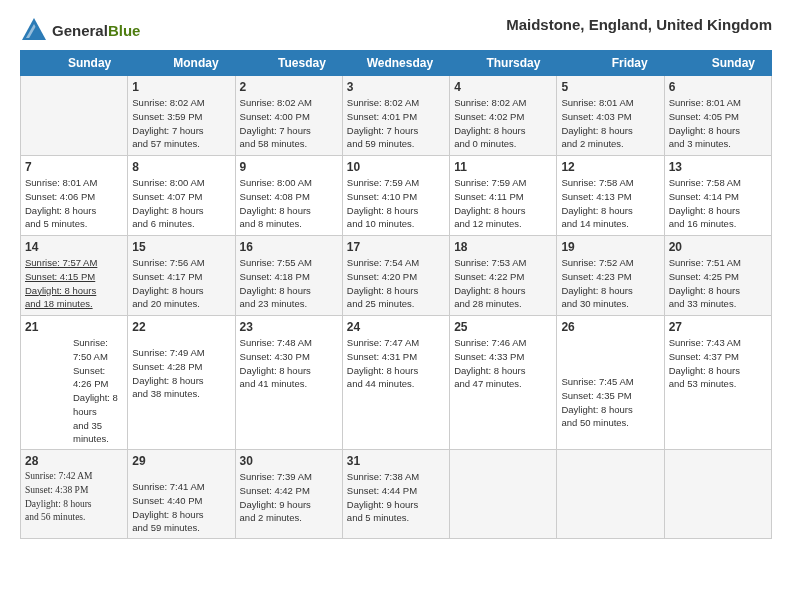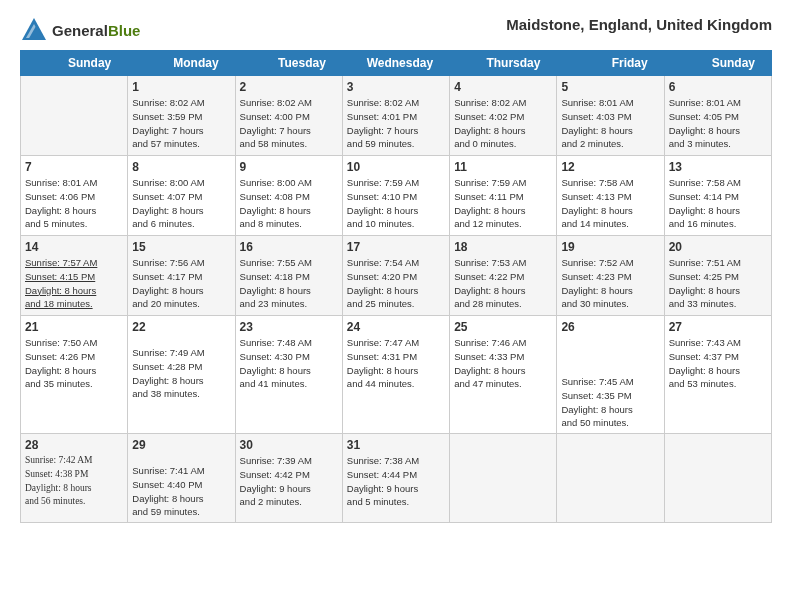--- a/index.html
+++ b/index.html
@@ -276,21 +276,21 @@
             <span class="day-num">20</span>
             <div class="day-info" style="white-space: pre-line;">Sunrise: 7:51 AM
 Sunset: 4:25 PM
 Daylight: 8 hours
 and 33 minutes.</div>
           </td>
         </tr>
         <tr>
           <td>
             <span class="day-num">21</span>
-            <div class="day-info" style="white-space: pre-line;">Sunrise: 7:50 AM
+            <div class="day-info" style="white-space: pre-line; margin-left: 48px;">Sunrise: 7:50 AM
 Sunset: 4:26 PM
 Daylight: 8 hours
 and 35 minutes.</div>
           </td>
           <td>
             <span class="day-num">22</span>
             <div class="day-info" style="white-space: pre-line; margin-top: 12px;">Sunrise: 7:49 AM
 Sunset: 4:28 PM
 Daylight: 8 hours
 and 38 minutes.</div>

